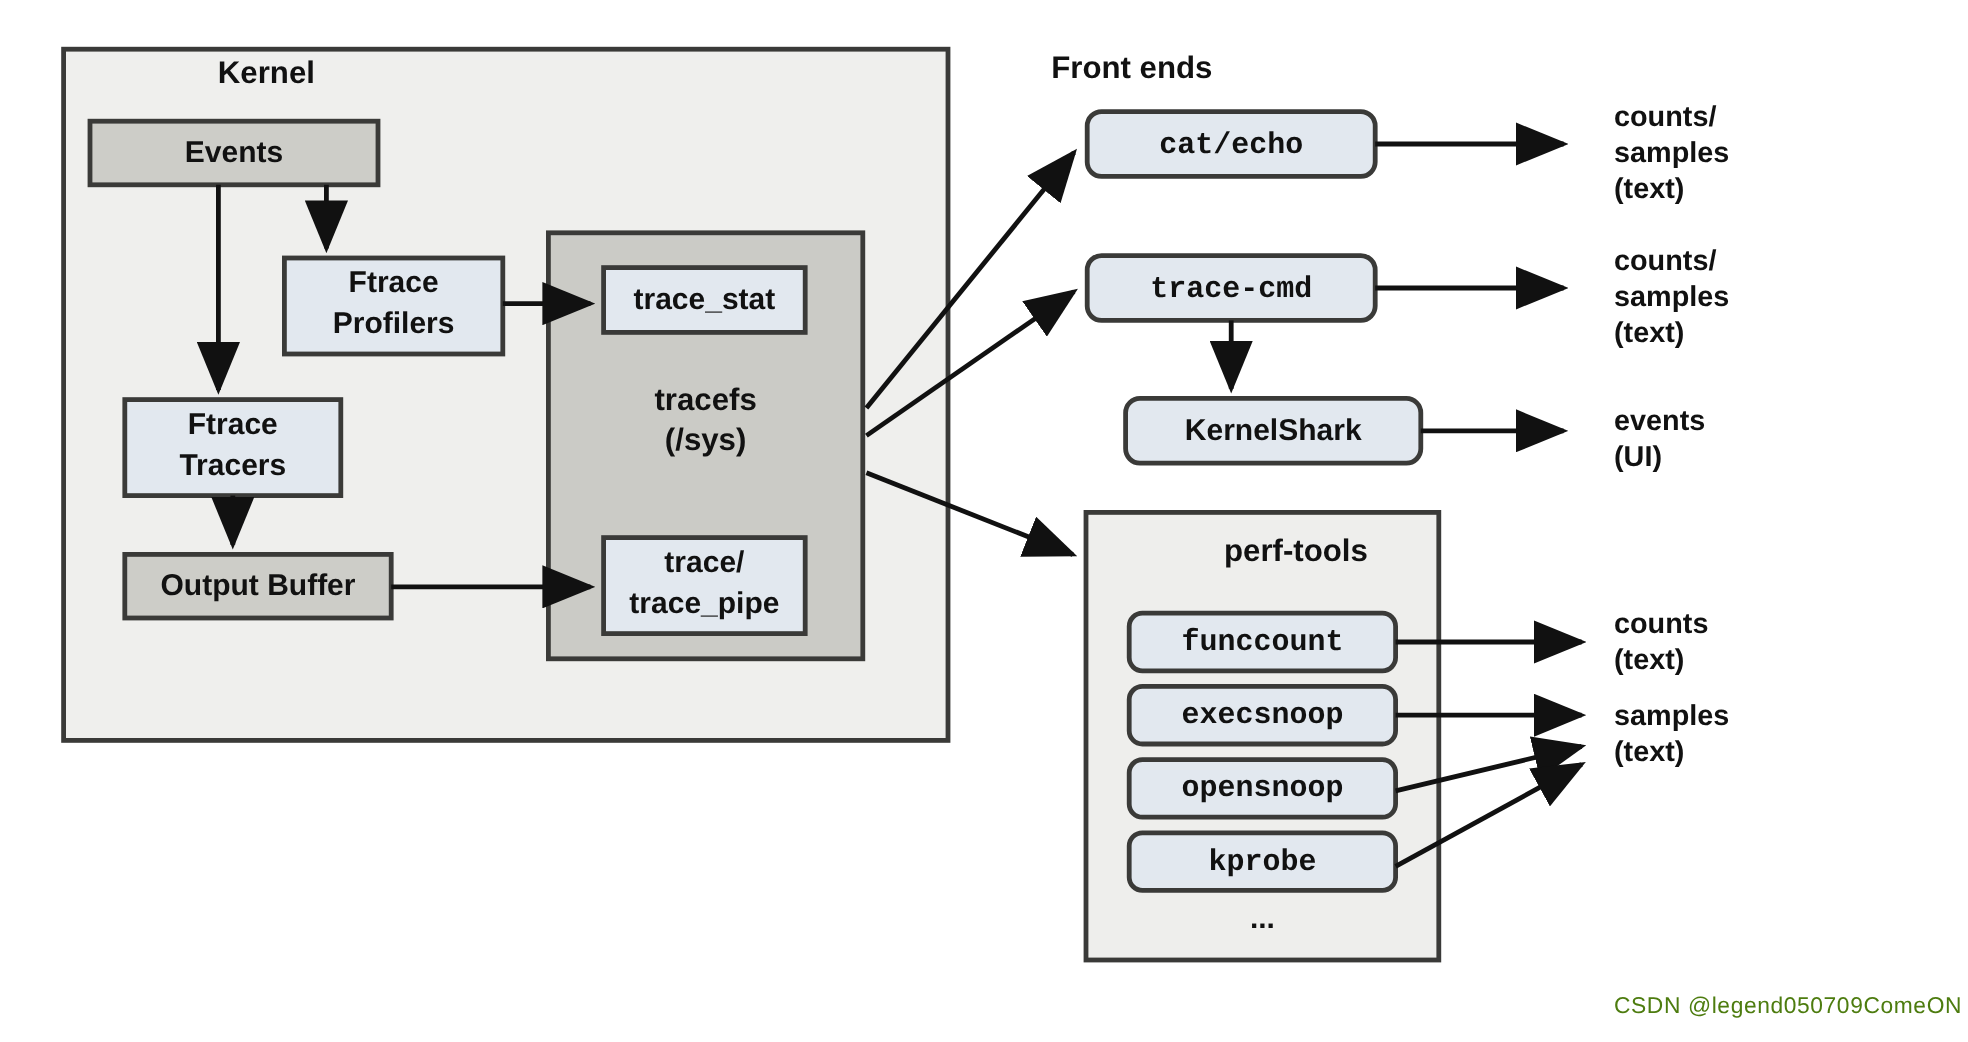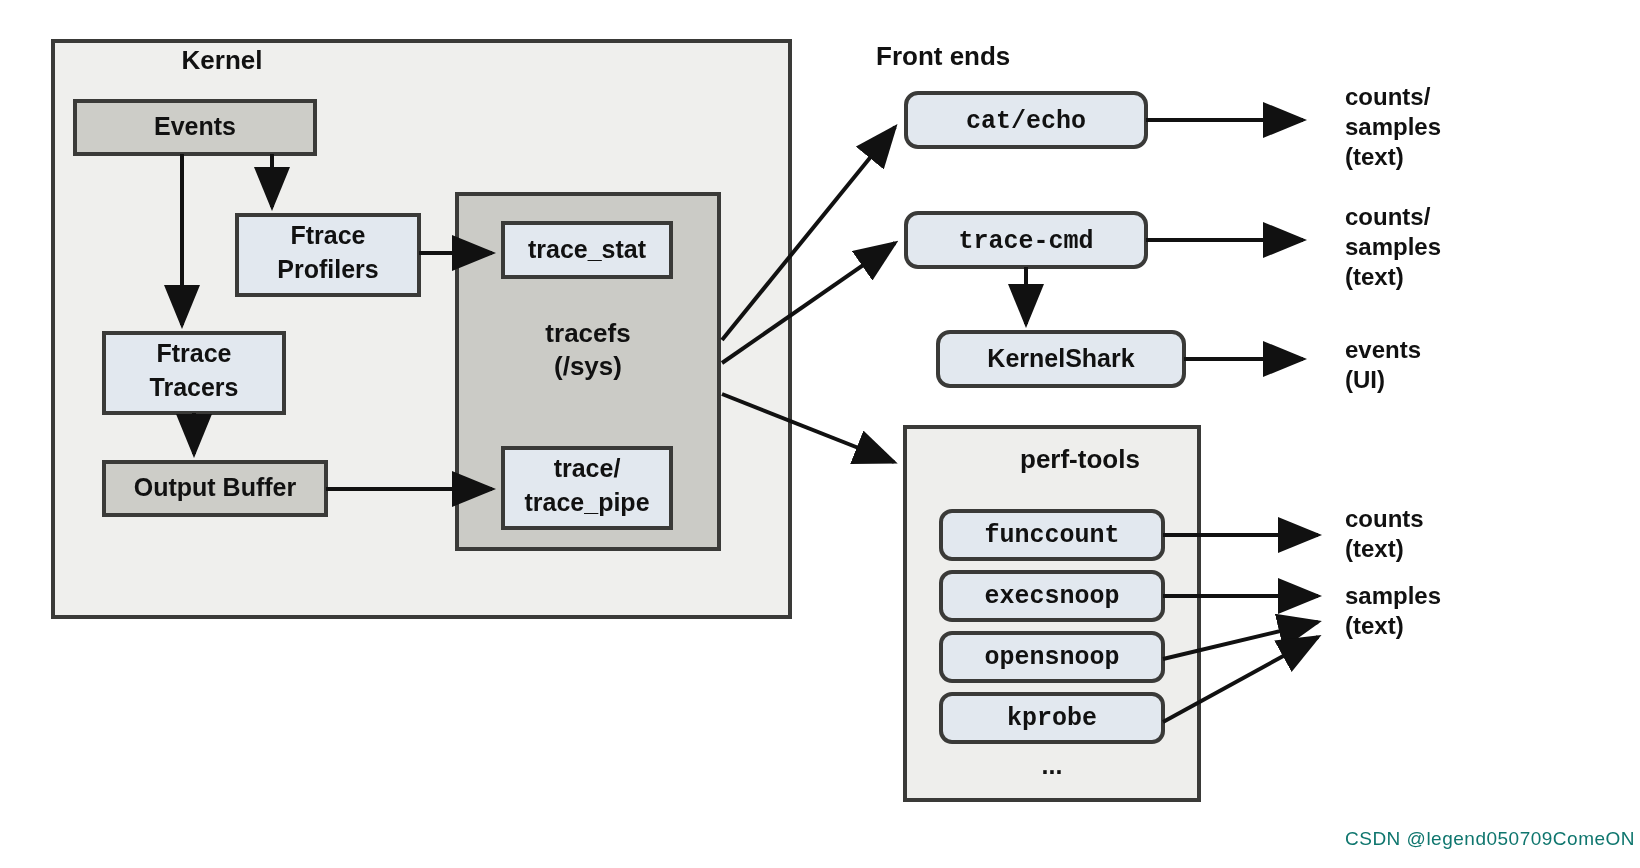--- a/index.html
+++ b/index.html
@@ -18,21 +18,21 @@
        text-anchor:middle;dominant-baseline:middle;}
   .lbl-title{font-size:26px;}
   .lbl-box{font-size:25px;}
   .lbl-tracefs{font-size:26px;font-weight:bold;}
   .lbl-mono{font-family:"Liberation Mono",monospace;font-weight:bold;font-size:25px;
             fill:#111111;text-anchor:middle;dominant-baseline:middle;}
   .lbl-out{font-family:"Liberation Sans",sans-serif;font-weight:bold;font-size:24px;
            fill:#111111;text-anchor:start;dominant-baseline:middle;}
   .conn{stroke:#111111;stroke-width:4;fill:none;}
   .watermark{position:absolute;font-family:"Liberation Sans",sans-serif;font-size:19px;
-             color:#0f766e;left:1345px;top:828px;white-space:nowrap;letter-spacing:0.5px;}
+             color:#4d7c0f;left:1345px;top:828px;white-space:nowrap;letter-spacing:0.5px;}
 </style>
 </head>
 <body>
 
 <div id="stage">
 <svg id="diagram" viewBox="0 0 1640 868">
   <defs>
     <marker id="arrowhead" markerWidth="11" markerHeight="9" refX="10" refY="4.5" orient="auto" markerUnits="strokeWidth">
       <path d="M0,0 L11,4.5 L0,9 z" fill="#111111"></path>
     </marker>

